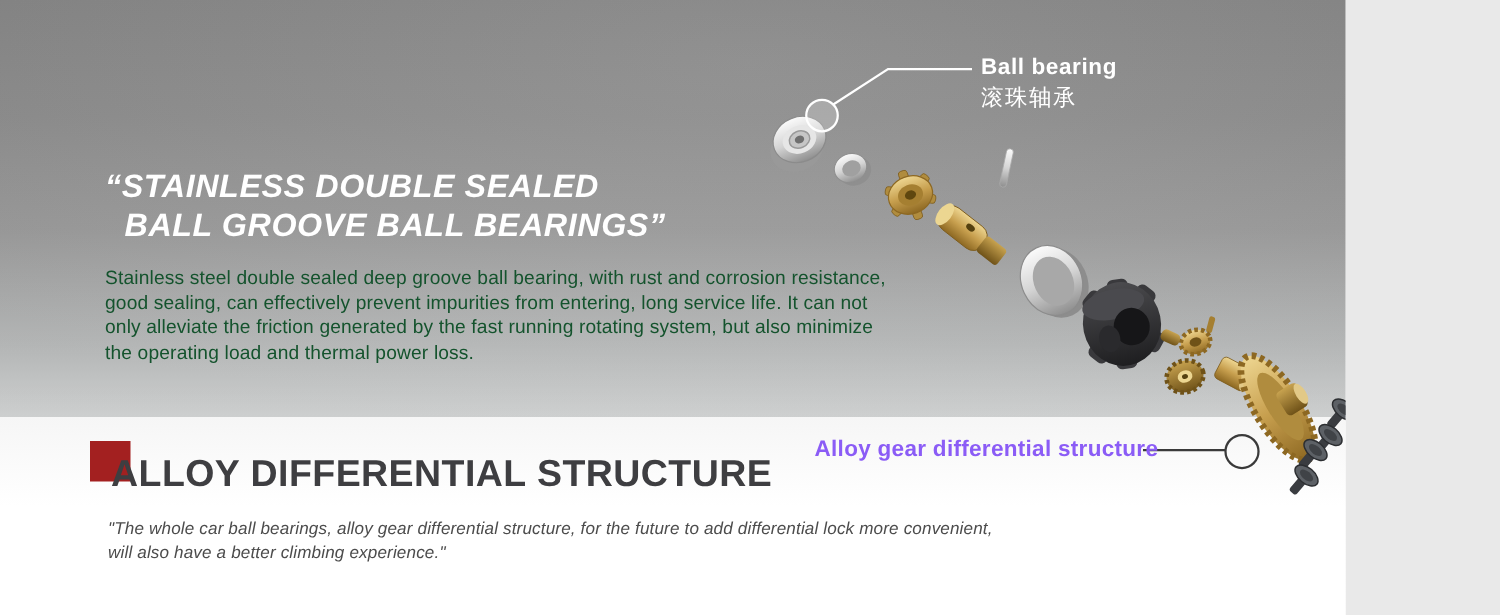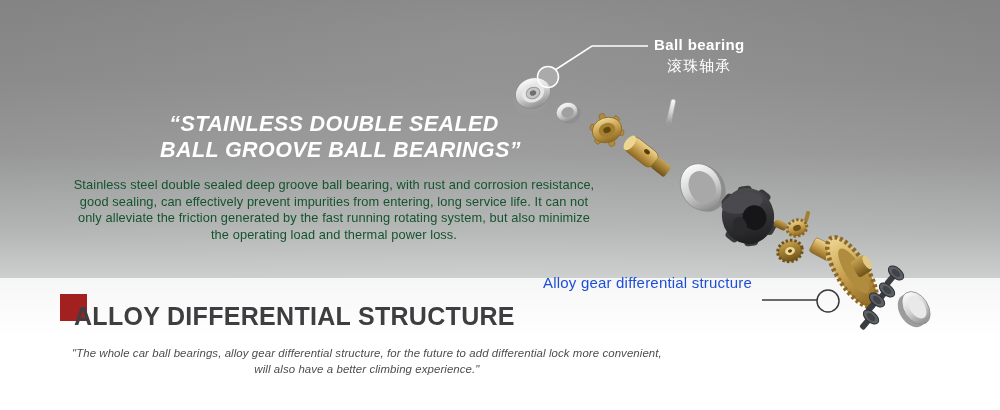--- a/index.html
+++ b/index.html
@@ -1,23 +1,22 @@
 <!DOCTYPE html>
 <html><head>
 <meta charset="utf-8">
 <style>
   html,body{margin:0;padding:0;background:#e9e9e9;}
   *{box-sizing:border-box;}
   .stage{
     position:relative;
-    width:1000px;height:410px;
+    width:897px;height:410px;
     overflow:hidden;
     font-family:"Liberation Sans", sans-serif;
     background:#fff;
-    text-align:center;
   }
   
   .bg-gray{
     position:absolute;left:0;top:0;width:1000px;height:278px;
     background:linear-gradient(180deg,#868686 0%,#8e8e8e 28%,#9d9d9d 55%,#bcbebe 82%,#d8dada 100%);
   }
   .bg-gray::after{
     content:"";position:absolute;inset:0;
     background:radial-gradient(ellipse 70% 90% at 50% 15%, rgba(255,255,255,0.06), rgba(0,0,0,0.05));
   }
@@ -41,22 +40,22 @@
     letter-spacing:0.4px;line-height:26px;white-space:nowrap;
   }
   .hero .hl.l2{margin-left:13px;}
   .hero .body{
     margin-top:14px;width:528px;
     font-size:12.8px;line-height:16.6px;letter-spacing:0.1px;
     color:#14532d;
   }
 
   .callout-alloy{
-    position:absolute;left:543px;top:274px;
-    font-size:15px;font-weight:400;letter-spacing:0.2px;color:#1d4ed8;
+    position:absolute;left:543px;top:291px;
+    font-size:15px;font-weight:700;letter-spacing:0.2px;color:#8b5cf6;
     white-space:nowrap;
   }
 
   .accent-square{
     position:absolute;left:60px;top:294px;width:27px;height:27px;
     z-index:1;
   }
   .section-title{
     position:absolute;left:74px;top:302px;z-index:2;
     font-size:25px;font-weight:800;letter-spacing:0.3px;color:#3e3e41;

